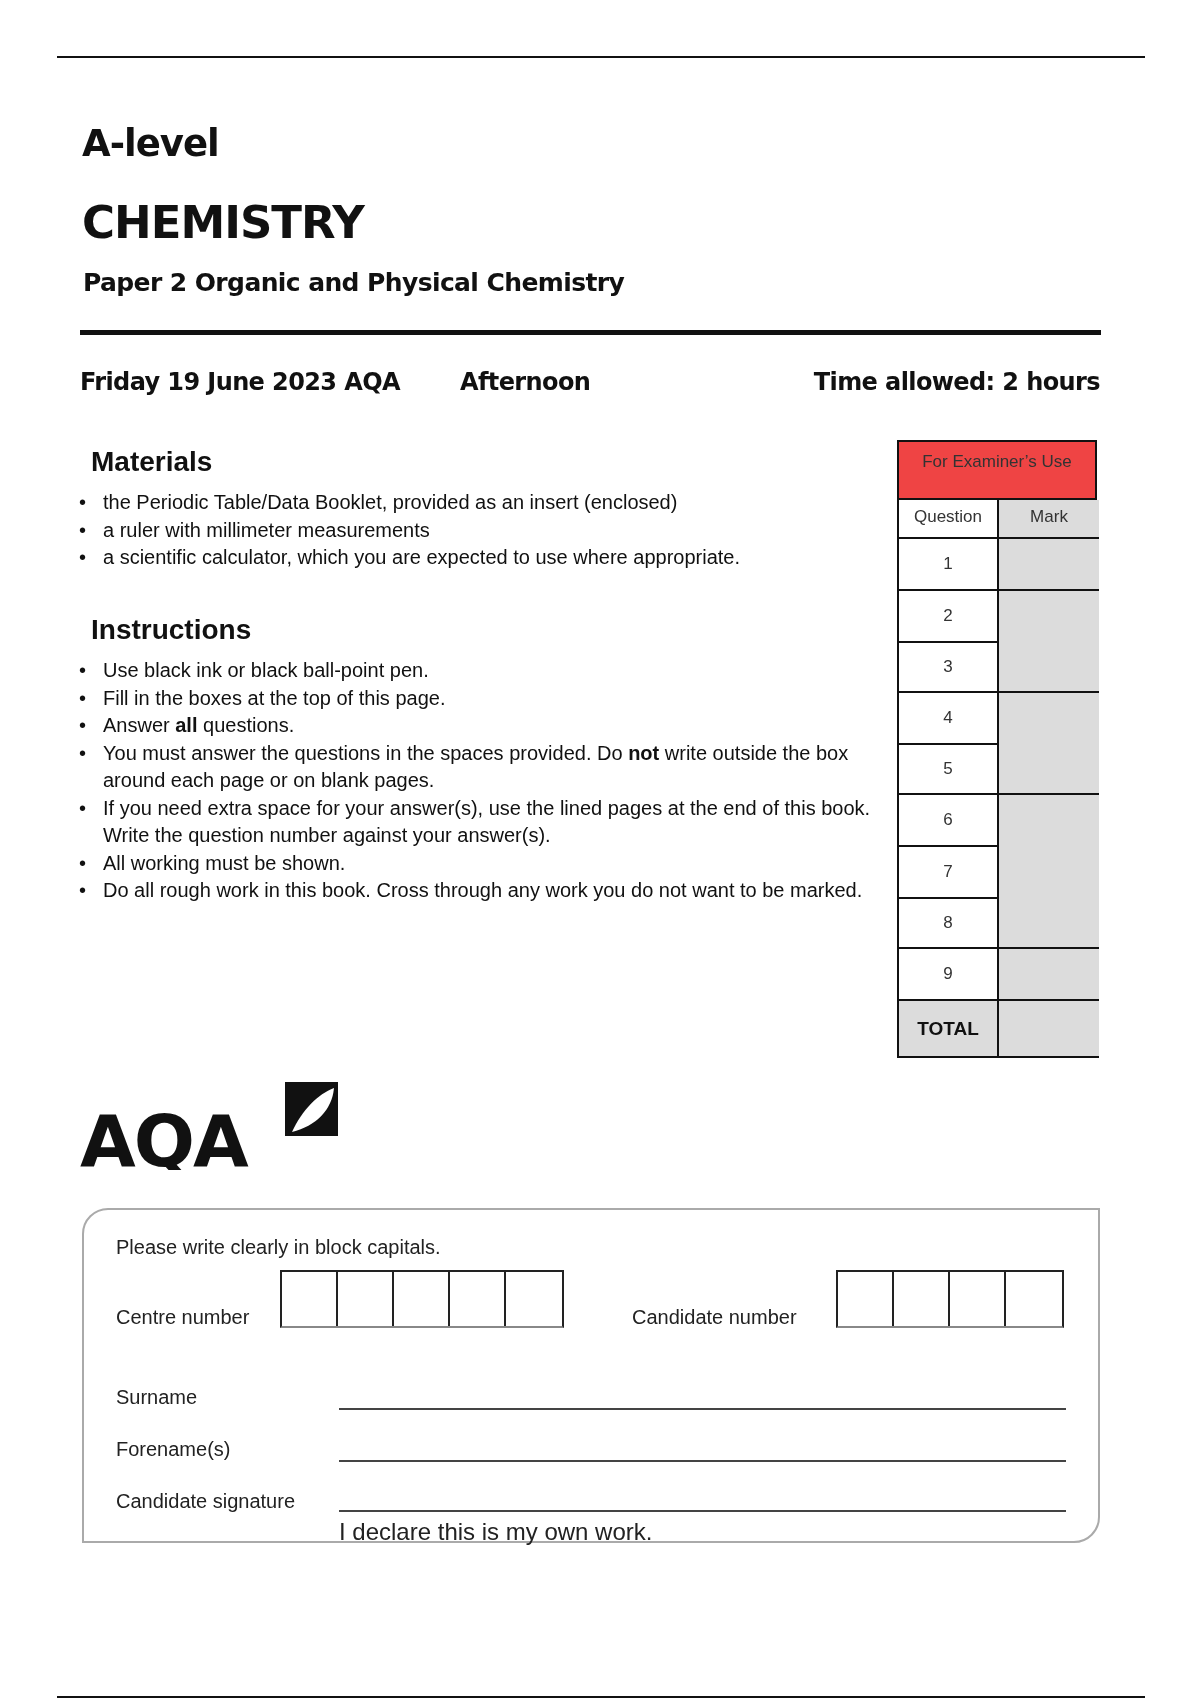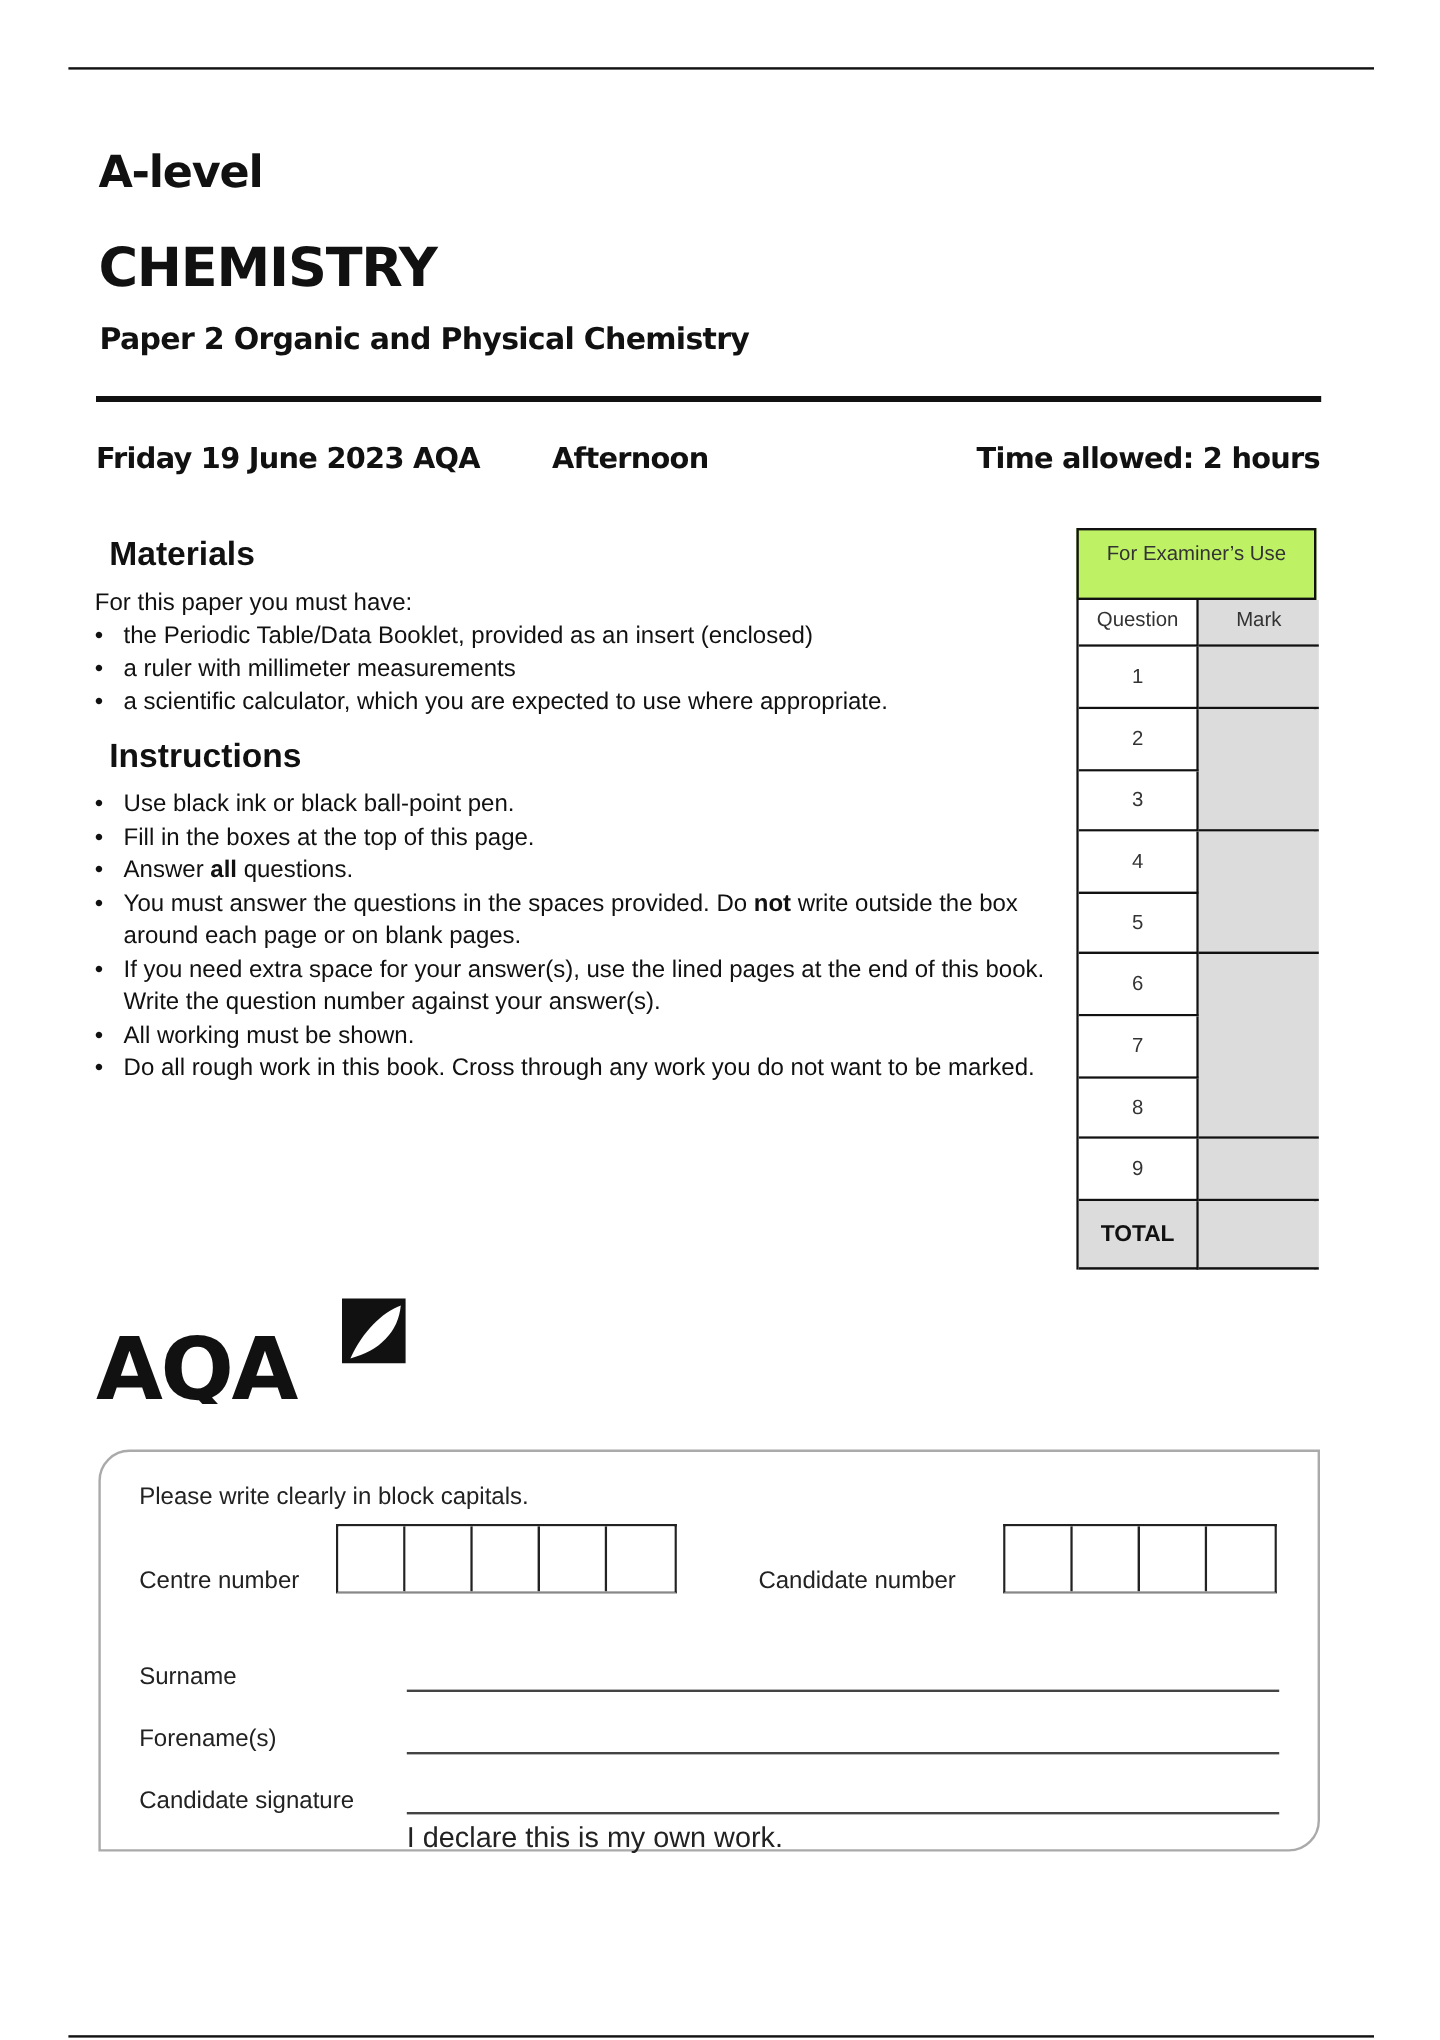--- a/index.html
+++ b/index.html
@@ -20,21 +20,21 @@
   .section h3 { font-size: 28px; margin: 12px; font-weight: bold; line-height: 30px; }
   .section p { margin: 0; }
   .section ul { list-style: none; margin: 0; padding: 0; }
   .section li { position: relative; padding-left: 24px; }
   .section li .bullet { position: absolute; left: 0; top: 0; }
   .materials { top: 435px; }
   .instructions { top: 603px; }
 
   
   .exam { position: absolute; left: 897px; top: 440px; width: 200px; font-size: 17px; color: #333; }
-  .exam .head { height: 60px; background: #bef264; border: 2px solid #111; text-align: center; box-sizing: border-box; padding-top: 10px; }
+  .exam .head { height: 60px; background: #ef4444; border: 2px solid #111; text-align: center; box-sizing: border-box; padding-top: 10px; }
   .exam .grid { display: grid; grid-template-columns: 100px 100px; border-left: 2px solid #111; border-right: 2px solid #111; box-sizing: border-box; }
   .exam .cell { box-sizing: border-box; border-bottom: 2px solid #111; display: flex; align-items: center; justify-content: center; }
   .exam .q { background: #fff; border-right: 2px solid #111; }
   .exam .m { background: #dcdcdc; }
   .exam .hdr-q, .exam .hdr-m { height: 39px; align-items: flex-end; padding-bottom: 10px; }
   .exam .total-q { background: #dcdcdc; font-weight: bold; color: #111; font-size: 19px; height: 57px; border-right: 2px solid #111; }
   .exam .total-m { background: #dcdcdc; height: 57px; }
 
   
   .logo { position: absolute; left: 80px; top: 1080px; width: 260px; height: 90px; }
@@ -58,21 +58,20 @@
 <h1 class="title-b">CHEMISTRY</h1>
 <h2 class="subtitle">Paper 2 Organic and Physical Chemistry</h2>
 <div class="rule-thick"></div>
 
 <div class="date">Friday 19 June 2023 AQA</div>
 <div class="session">Afternoon</div>
 <div class="time">Time allowed: 2 hours</div>
 
 <div class="section materials">
   <h3>Materials</h3>
-  <p>For this paper you must have:</p>
   <ul>
     <li><span class="bullet">•</span><span>the Periodic Table/Data Booklet, provided as an insert (enclosed)</span></li>
     <li><span class="bullet">•</span><span>a ruler with millimeter measurements</span></li>
     <li><span class="bullet">•</span><span>a scientific calculator, which you are expected to use where appropriate.</span></li>
   </ul>
 </div>
 
 <div class="section instructions">
   <h3>Instructions</h3>
   <ul>

